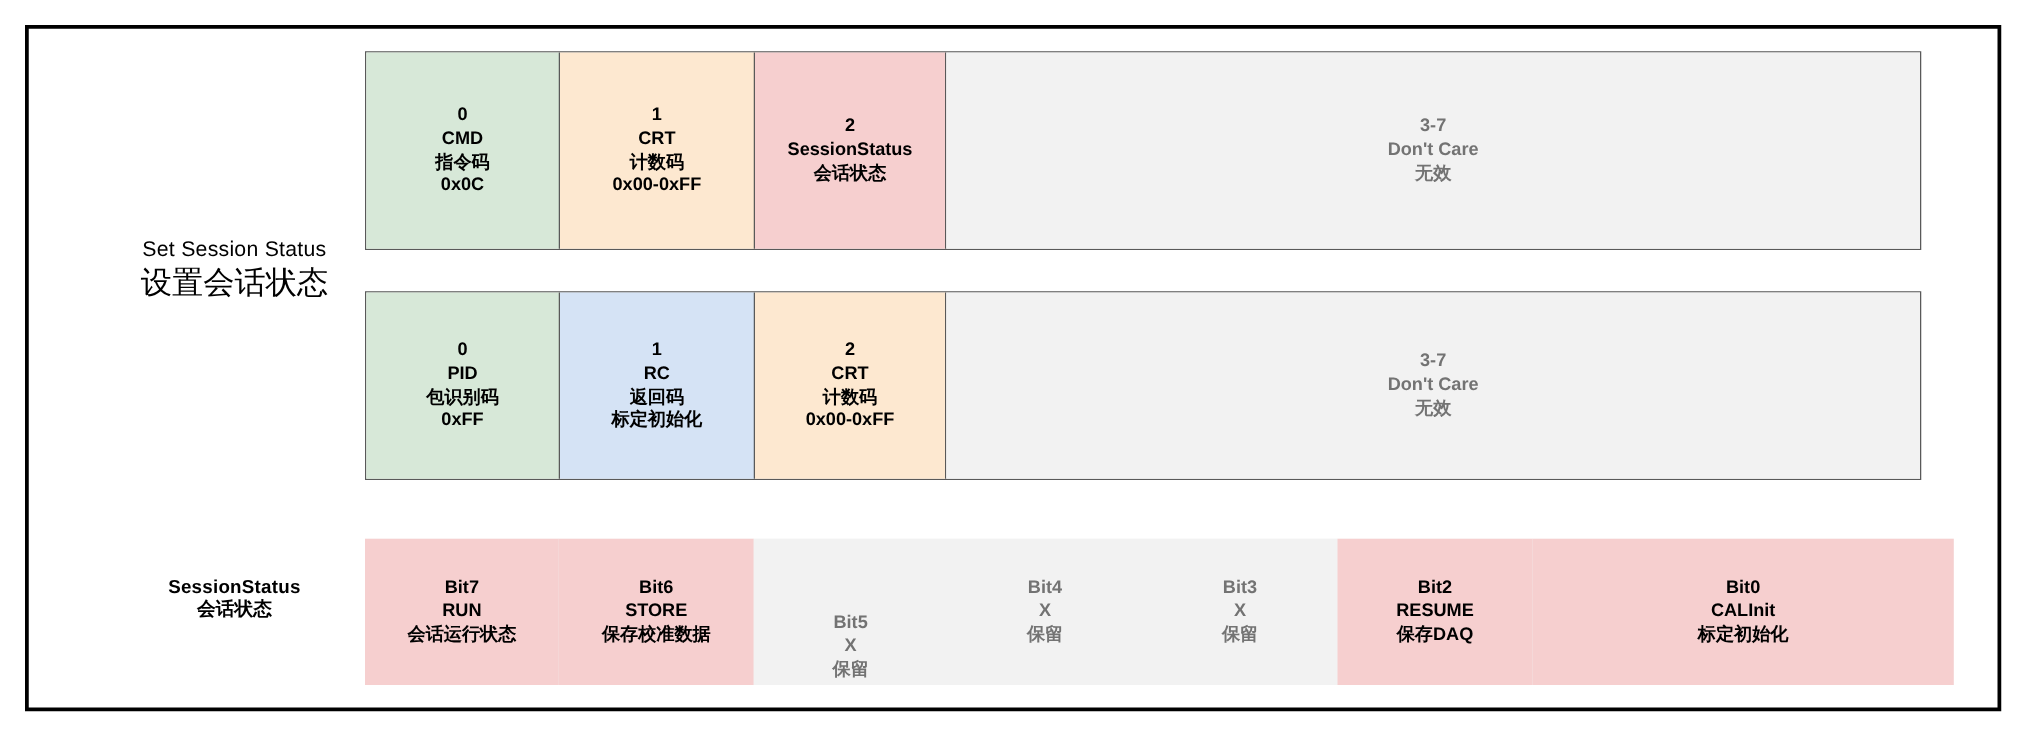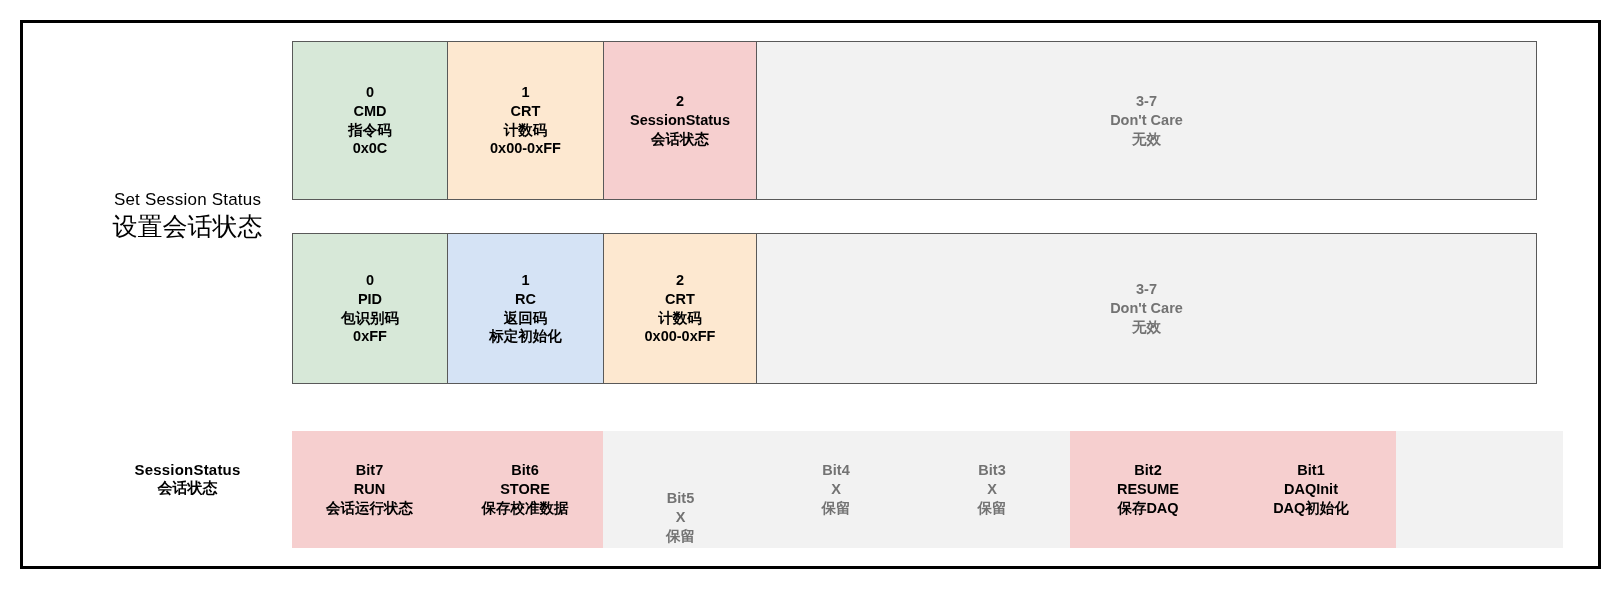--- a/index.html
+++ b/index.html
@@ -158,20 +158,20 @@
     <div class="cell n c-gray" style="width:156px;">
       <span class="ln">Bit3</span>
       <span class="ln">X</span>
       <span class="ln">保留</span>
     </div>
     <div class="cell b c-pink" style="width:156px;text-align:right;">
       <span class="ln">Bit2</span>
       <span class="ln">RESUME</span>
       <span class="ln">保存DAQ</span>
     </div>
-    <div class="cell b c-pink" style="width:170px;">
-      <span class="ln">Bit1</span>
-      <span class="ln">DAQInit</span>
-      <span class="ln">DAQ初始化</span>
+    <div class="cell b c-pink" style="flex:1;">
+      <span class="ln">Bit0</span>
+      <span class="ln">CALInit</span>
+      <span class="ln">标定初始化</span>
     </div>
   </div>
 
 </div>
 
 </body></html>

